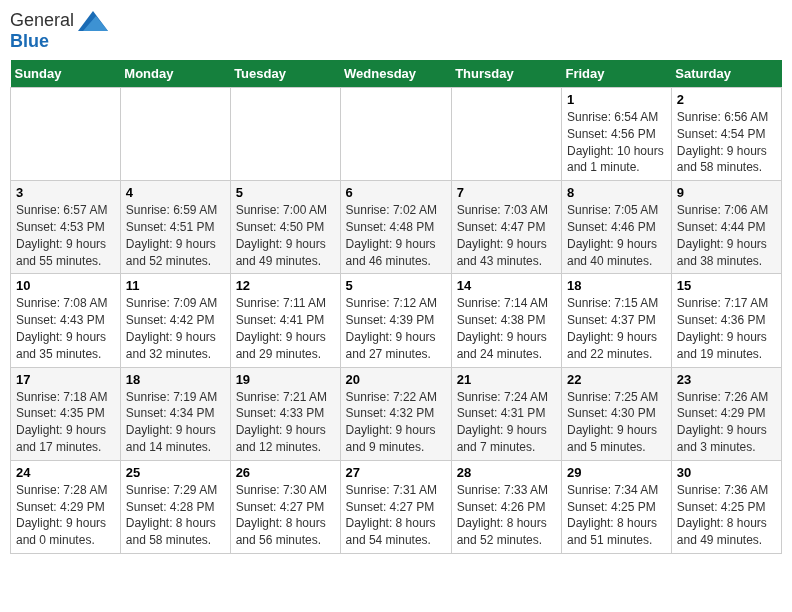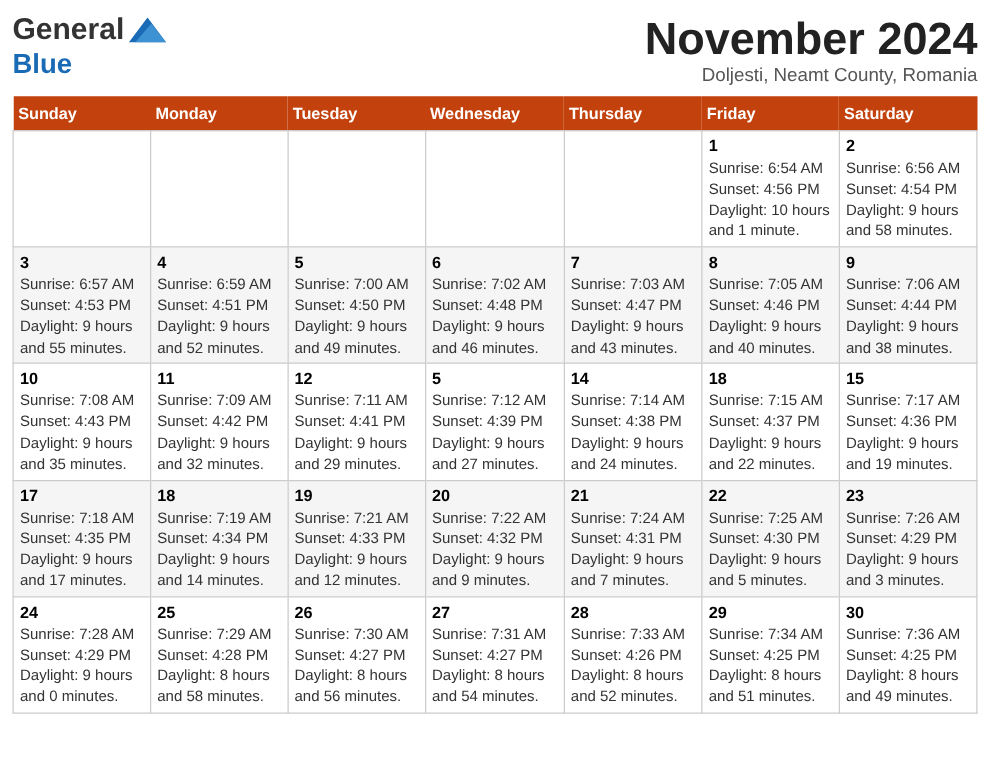--- a/index.html
+++ b/index.html
@@ -15,26 +15,26 @@
       align-items: flex-start;
       justify-content: space-between;
       margin-bottom: 8px;
     }
     .logo {
       display: flex;
       flex-direction: column;
       align-items: flex-start;
     }
     .logo-general {
-      font-size: 24px;
-      font-weight: bold;
+      font-size: 18px;
+      font-weight: normal;
       color: #333;
     }
     .logo-blue {
-      font-size: 22px;
+      font-size: 18px;
       font-weight: bold;
       color: #1a6bb5;
     }
     .logo-icon {
       width: 30px;
       height: 20px;
       margin-left: 4px;
     }
     .logo-row {
       display: flex;
@@ -51,21 +51,21 @@
     .subtitle {
       font-size: 15px;
       color: #555;
     }
     table {
       width: 100%;
       border-collapse: collapse;
       font-size: 11px;
     }
     thead tr th {
-      background-color: #c2410c;
+      background-color: #15803d;
       color: #fff;
       padding: 6px 4px;
       text-align: left;
       font-size: 13px;
       font-weight: bold;
     }
     tbody tr td {
       border: 1px solid #ccc;
       vertical-align: top;
       padding: 4px 5px;
@@ -101,24 +101,20 @@
   <div class="logo">
     <div class="logo-row">
       <span class="logo-general">General</span>
       <svg class="logo-icon" viewBox="0 0 30 20">
         <polygon points="0,20 15,0 30,20" fill="#1a6bb5"></polygon>
         <polygon points="5,20 18,5 30,20" fill="#4da3e0" opacity="0.7"></polygon>
       </svg>
     </div>
     <span class="logo-blue">Blue</span>
   </div>
-  <div class="title-area">
-    <div class="month-title">November 2024</div>
-    <div class="subtitle">Doljesti, Neamt County, Romania</div>
-  </div>
 </div>
 
 <table>
   <thead>
     <tr>
     <th>Sunday</th>
         <th>Monday</th>
         <th>Tuesday</th>
         <th>Wednesday</th>
         <th>Thursday</th>

